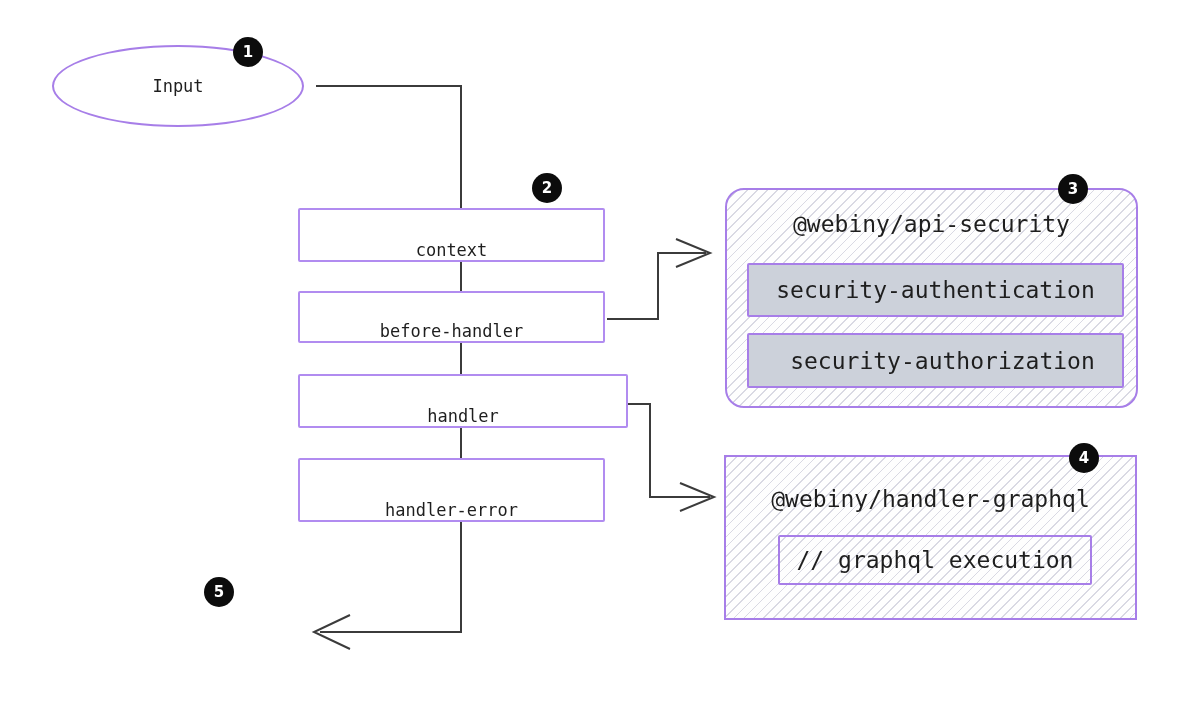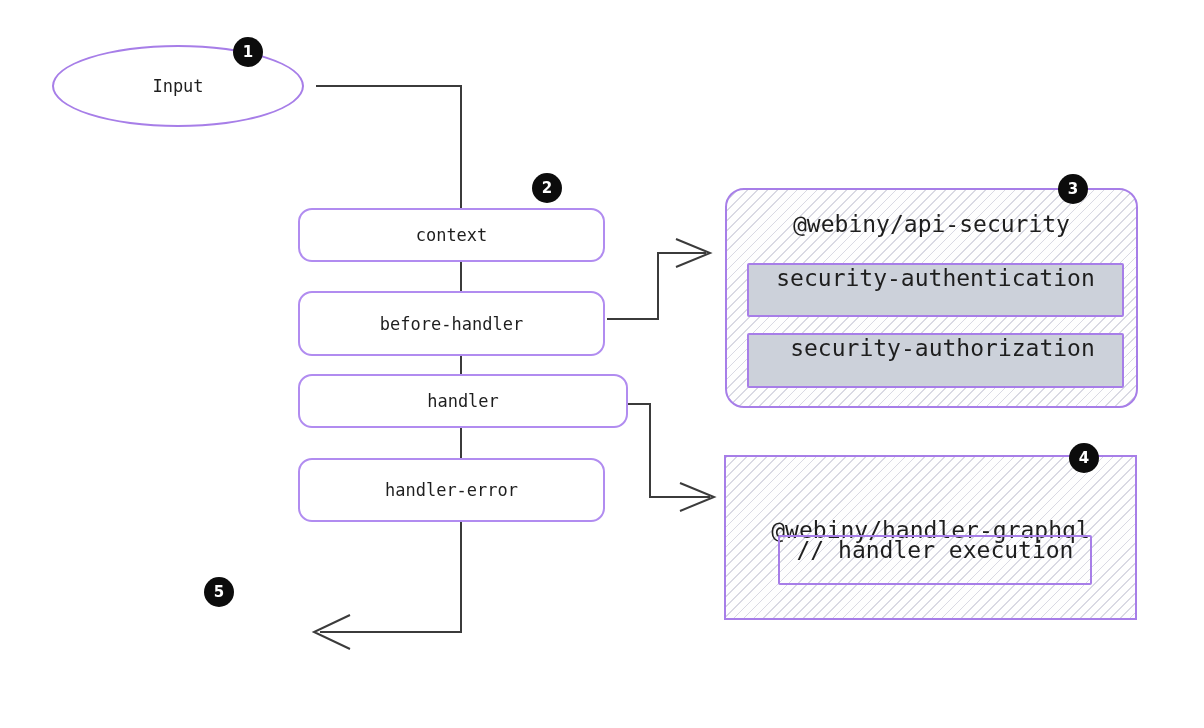--- a/index.html
+++ b/index.html
@@ -41,21 +41,22 @@
     font-size: 17px;
     box-sizing: border-box;
     background: #ffffff;
   }
   .ellipse {
     border: 2px solid var(--accent-purple);
     border-radius: 50%;
   }
   .step {
     border: 2px solid var(--step-border);
-    border-radius: 14px;
+    border-radius: 2px;
+    align-items: flex-end;
   }
   .package {
     position: absolute;
     z-index: 2;
     box-sizing: border-box;
     border: 2px solid var(--accent-purple);
     background-color: #fefefe;
     background-image: repeating-linear-gradient(
       135deg,
       var(--hatch-stripe) 0px, var(--hatch-stripe) 1.2px,
@@ -66,21 +67,21 @@
     position: absolute;
     left: 0;
     width: 100%;
     text-align: center;
     font-size: 23px;
   }
   .plugin {
     position: absolute;
     box-sizing: border-box;
     display: flex;
-    align-items: flex-start;
+    align-items: center;
     justify-content: center;
     font-size: 23px;
     border: 2px solid var(--accent-purple);
     background: var(--plugin-fill);
     border-radius: 2px;
   }
   .plugin.hollow { background: transparent; }
   .badge {
     position: absolute;
     z-index: 3;
@@ -93,29 +94,29 @@
     font-weight: bold;
     font-size: 15px;
     display: flex;
     align-items: center;
     justify-content: center;
   }
   
   #node-input        { left: 52px;  top: 45px;  width: 252px; height: 82px; }
   #node-output       { left: 52px;  top: 586px; width: 252px; height: 82px; }
   #step-context      { left: 298px; top: 208px; width: 307px; height: 54px; }
-  #step-before       { left: 298px; top: 291px; width: 307px; height: 65px; }
+  #step-before       { left: 298px; top: 291px; width: 307px; height: 52px; }
   #step-handler      { left: 298px; top: 374px; width: 330px; height: 54px; }
   #step-handler-err  { left: 298px; top: 458px; width: 307px; height: 64px; }
   #pkg-security      { left: 725px; top: 188px; width: 413px; height: 220px; border-radius: 19px; }
   #pkg-security .package-title { top: 21px; }
   #plugin-authn      { left: 20px;  top: 73px;  width: 377px; height: 54px; }
   #plugin-authz      { left: 20px;  top: 143px; width: 377px; height: 55px; padding-left: 14px; }
   #pkg-graphql       { left: 724px; top: 455px; width: 413px; height: 165px; }
-  #pkg-graphql .package-title { top: 29px; margin-top: 31px; }
+  #pkg-graphql .package-title { top: 29px; }
   #plugin-exec       { left: 52px;  top: 78px;  width: 314px; height: 50px; }
   #badge-1 { left: 233px;  top: 37px; }
   #badge-2 { left: 532px;  top: 173px; }
   #badge-3 { left: 1058px; top: 174px; }
   #badge-4 { left: 1069px; top: 443px; }
   #badge-5 { left: 204px;  top: 577px; }
 </style>
 </head>
 <body>
 
@@ -156,21 +157,21 @@
       <span>security-authentication</span>
     </div>
     <div class="plugin" id="plugin-authz">
       <span>security-authorization</span>
     </div>
   </div>
 
   <div class="package" id="pkg-graphql">
     <div class="package-title">@webiny/handler-graphql</div>
     <div class="plugin hollow" id="plugin-exec">
-      <span>// handler execution</span>
+      <span>// graphql execution</span>
     </div>
   </div>
 
 
   <div class="badge" id="badge-1">1</div>
   <div class="badge" id="badge-2">2</div>
   <div class="badge" id="badge-3">3</div>
   <div class="badge" id="badge-4">4</div>
   <div class="badge" id="badge-5">5</div>
 

